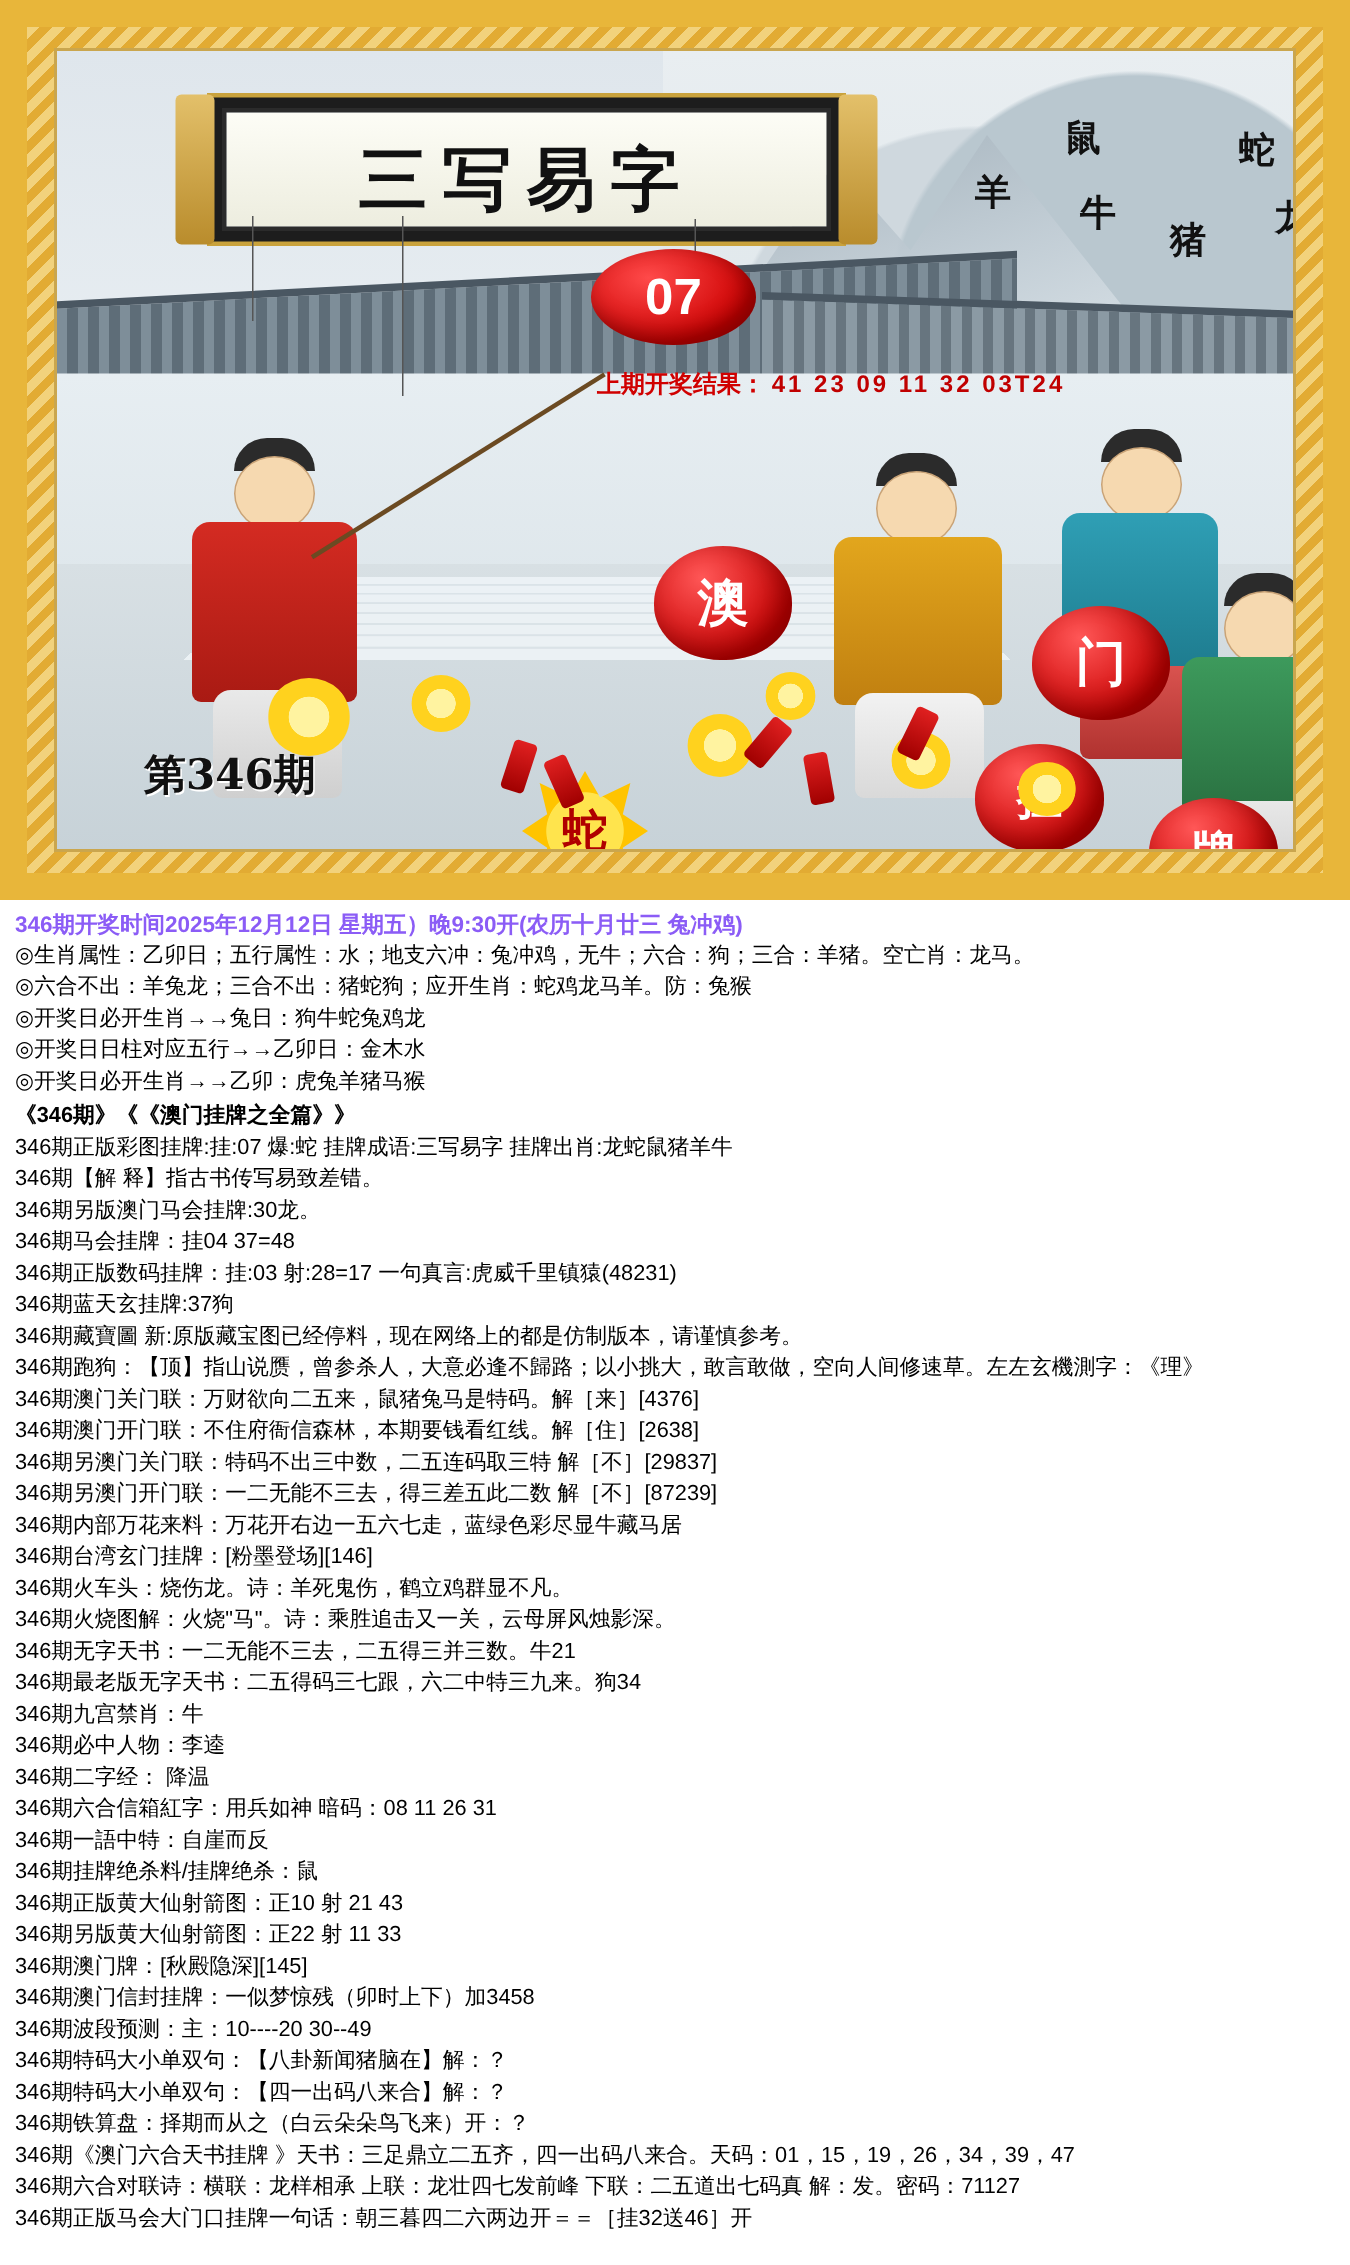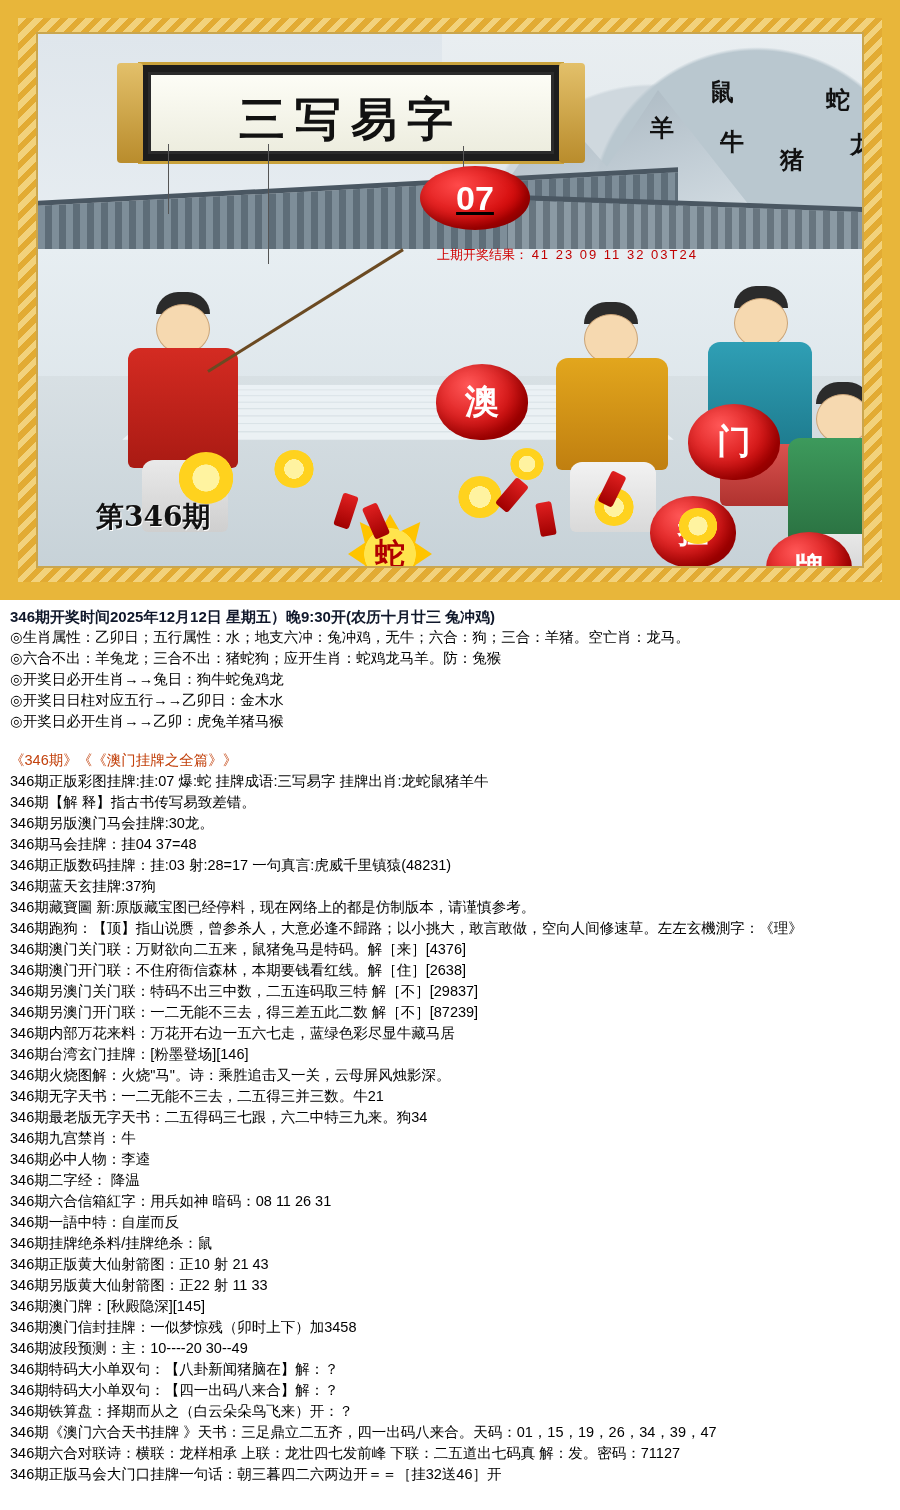--- a/index.html
+++ b/index.html
@@ -88,33 +88,32 @@
     background:linear-gradient(#e3c06a,#b98c2c);border-radius:4px;
   }
   .plaque:before{left:-34px;}
   .plaque:after{right:-34px;}
 
   
   .string{position:absolute;width:1px;background:#555;}
 
   
   .lantern07{
-    position:absolute;left:382px;top:132px;width:110px;height:64px;
+    position:absolute;left:356px;top:132px;width:110px;height:64px;
     background:radial-gradient(ellipse at 35% 30%,#ff4a4a,#cc0000 70%);
     border-radius:50%;
     display:flex;align-items:center;justify-content:center;
     box-shadow:inset -6px -6px 14px rgba(0,0,0,.35);
-    text-decoration:underline;
   }
   .lantern07 span{color:#fff;font-size:34px;font-weight:bold;font-family:"Liberation Sans",sans-serif;}
 
   .result-line{
     position:absolute;left:360px;top:212px;
-    color:#d00000;font-weight:normal;font-size:13px;
-    font-family:"Liberation Sans",sans-serif;white-space:nowrap;margin-left:39px;
+    color:#d00000;font-weight:bold;font-size:16px;
+    font-family:"Liberation Sans",sans-serif;white-space:nowrap;
   }
   .result-line .nums{color:#c00000;letter-spacing:2px;}
 
   
   .zw{position:absolute;color:#111;font-weight:bold;font-family:"DejaVu Serif",serif;}
   .zw.z1{left:612px;top:78px;font-size:24px;}   
   .zw.z2{left:672px;top:42px;font-size:24px;}   
   .zw.z3{left:682px;top:92px;font-size:24px;}   
   .zw.z4{left:742px;top:110px;font-size:24px;}  
   .zw.z5{left:788px;top:50px;font-size:24px;}   
@@ -155,22 +154,22 @@
   
   .kid{position:absolute;}
   .head{position:absolute;width:52px;height:48px;border-radius:50%;background:#f6d9b0;border:1px solid #c9a377;}
   .hair{position:absolute;width:54px;height:22px;border-radius:26px 26px 0 0;background:#2b2b2b;}
   .body{position:absolute;border-radius:12px 12px 6px 6px;}
   .pole{position:absolute;height:3px;background:#6b4a22;transform-origin:left center;}
 
   
   .content{padding:6px 10px 14px 10px;font-size:14.5px;line-height:21px;}
   .line{white-space:nowrap;overflow:hidden;text-overflow:ellipsis;}
-  .hdr{color:#0f172a;font-weight:bold;font-size:15px;}
-  .sect{color:#c2410c;font-weight:normal;margin-top:18px;}
+  .hdr{color:#8b5cf6;font-weight:bold;font-size:15px;}
+  .sect{color:#000000;font-weight:bold;margin-top:2px;}
 </style>
 </head>
 <body>
 
 <div class="page">
 
   <div class="poster">
     <div class="poster-inner">
 
       <div class="mountain"></div>
@@ -277,20 +276,21 @@
     <div class="line">346期正版数码挂牌：挂:03  射:28=17  一句真言:虎威千里镇猿(48231)</div>
     <div class="line">346期蓝天玄挂牌:37狗</div>
     <div class="line">346期藏寶圖 新:原版藏宝图已经停料，现在网络上的都是仿制版本，请谨慎参考。</div>
     <div class="line">346期跑狗：【顶】指山说赝，曾参杀人，大意必逢不歸路；以小挑大，敢言敢做，空向人间修速草。左左玄機測字：《理》</div>
     <div class="line">346期澳门关门联：万财欲向二五来，鼠猪兔马是特码。解［来］[4376]</div>
     <div class="line">346期澳门开门联：不住府衙信森林，本期要钱看红线。解［住］[2638]</div>
     <div class="line">346期另澳门关门联：特码不出三中数，二五连码取三特  解［不］[29837]</div>
     <div class="line">346期另澳门开门联：一二无能不三去，得三差五此二数  解［不］[87239]</div>
     <div class="line">346期内部万花来料：万花开右边一五六七走，蓝绿色彩尽显牛藏马居</div>
     <div class="line">346期台湾玄门挂牌：[粉墨登场][146]</div>
+    <div class="line">346期火车头：烧伤龙。诗：羊死鬼伤，鹤立鸡群显不凡。</div>
     <div class="line">346期火烧图解：火烧"马"。诗：乘胜追击又一关，云母屏风烛影深。</div>
     <div class="line">346期无字天书：一二无能不三去，二五得三并三数。牛21</div>
     <div class="line">346期最老版无字天书：二五得码三七跟，六二中特三九来。狗34</div>
     <div class="line">346期九宫禁肖：牛</div>
     <div class="line">346期必中人物：李逵</div>
     <div class="line">346期二字经：  降温</div>
     <div class="line">346期六合信箱紅字：用兵如神  暗码：08  11  26  31</div>
     <div class="line">346期一語中特：自崖而反</div>
     <div class="line">346期挂牌绝杀料/挂牌绝杀：鼠</div>
     <div class="line">346期正版黄大仙射箭图：正10  射  21  43</div>

